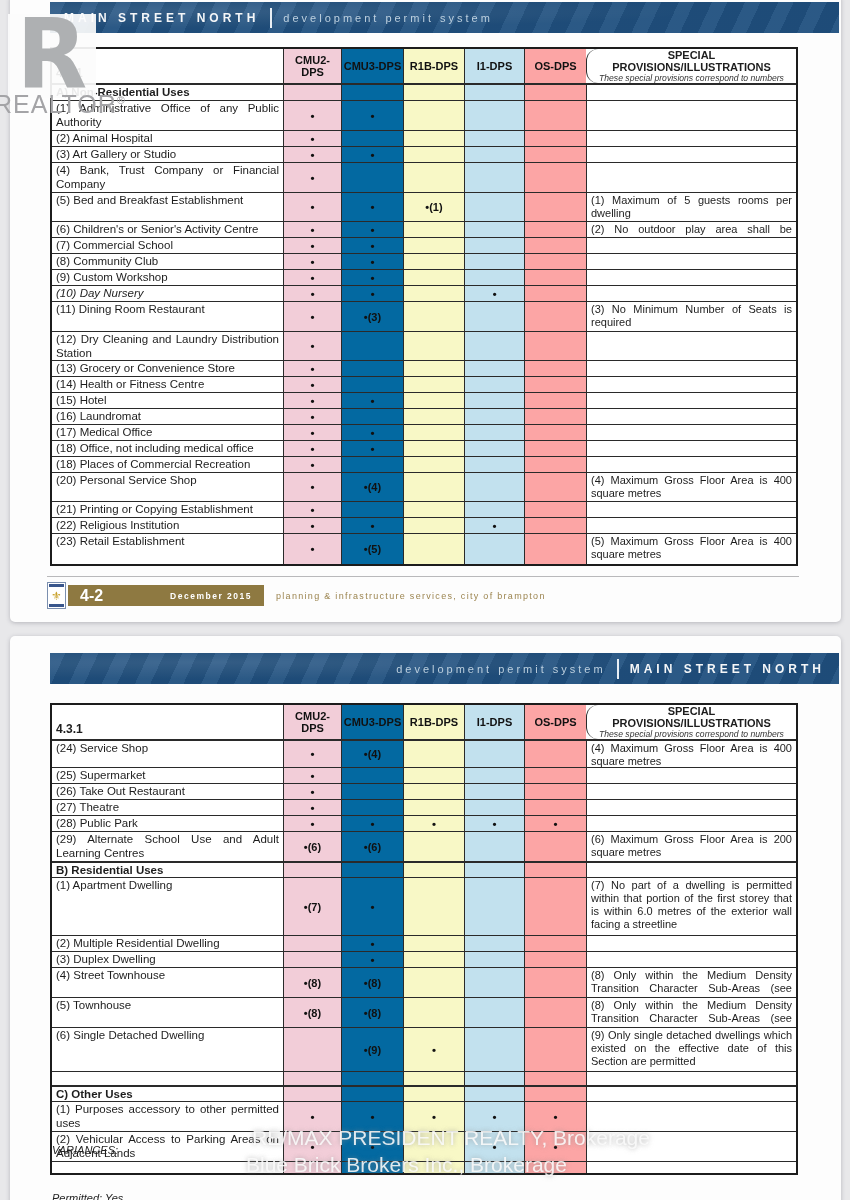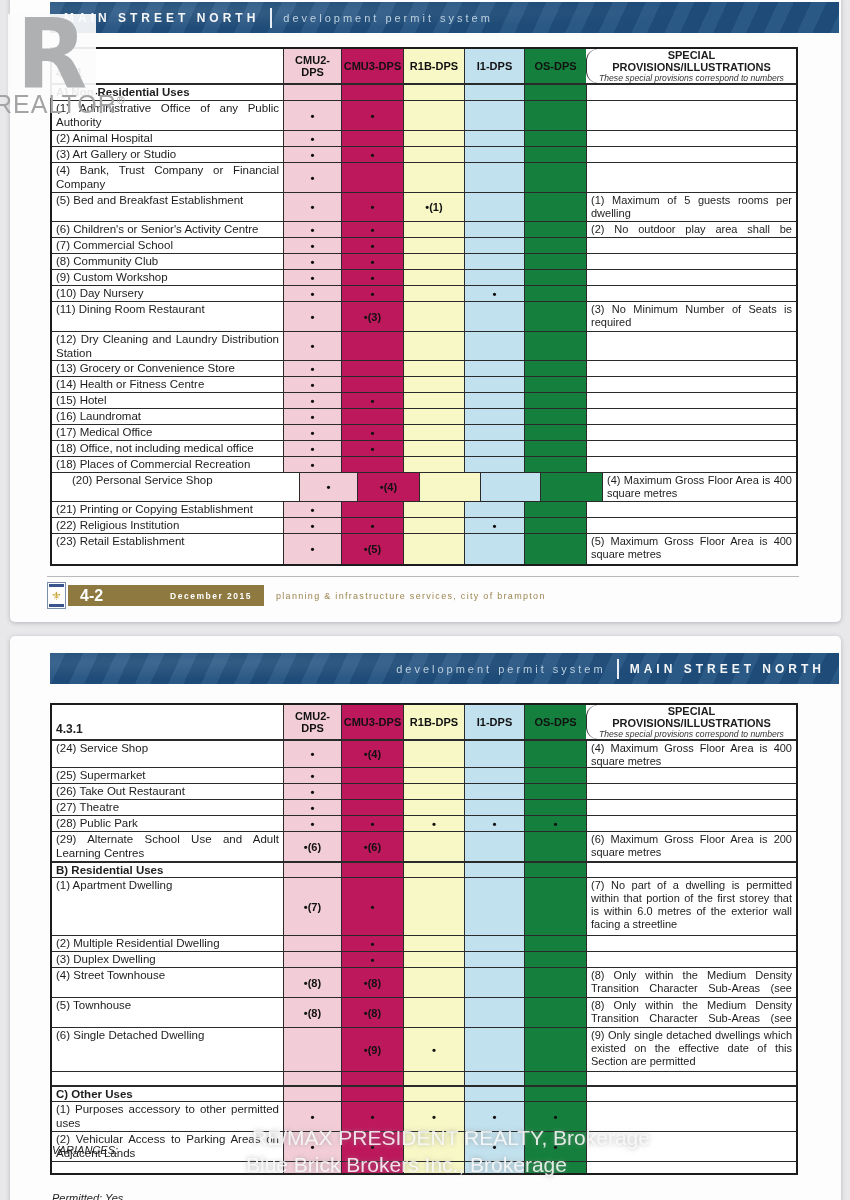--- a/index.html
+++ b/index.html
@@ -37,22 +37,22 @@
   }
   .t-row{display:flex;box-sizing:border-box;border-top:1px solid #2a2a2a;}
   .t-row:first-child{border-top:none;}
   .t-row.thick{border-top-width:2px;}
   .cell{box-sizing:border-box;border-left:1px solid #2a2a2a;overflow:hidden;}
   .cell:first-child{border-left:none;}
   .c-use{width:231px;padding:1px 4px 1px 4px;font-size:11.5px;line-height:13.5px;text-align:justify;}
   .c-d{display:flex;align-items:center;justify-content:center;font-size:11.5px;font-weight:bold;color:#111;}
   .c-d0{width:58px;}.c-d1{width:62px;}.c-d2{width:61px;}.c-d3{width:60px;}.c-d4{width:62px;}
   .c-sp{flex:1;padding:1px 4px;font-size:11px;line-height:13px;text-align:justify;background:#fff;}
-  .bg-d0{background:#f2cdd8;}.bg-d1{background:#be185d;}.bg-d2{background:#f8f8c6;}
-  .bg-d3{background:#c2e1ee;}.bg-d4{background:#15803d;}
+  .bg-d0{background:#f2cdd8;}.bg-d1{background:#0369a1;}.bg-d2{background:#f8f8c6;}
+  .bg-d3{background:#c2e1ee;}.bg-d4{background:#fca5a5;}
   .section-label{font-weight:bold;font-size:11.5px;}
   .hdr .c-use{display:flex;align-items:flex-end;font-size:12px;font-weight:bold;padding-bottom:3px;}
   .hdr .c-d{font-size:11px;font-weight:bold;text-align:center;}
   .hdr .c-sp{padding-top:0;border-radius:12px;}
   .sp-title{font-weight:bold;font-size:11px;text-align:center;line-height:12px;}
   .sp-sub{font-style:italic;font-size:8.6px;line-height:10px;text-align:center;color:#333;}
 
   
   .foot-rule{position:absolute;left:37px;width:752px;height:1px;background:#b9b9bb;}
   .footer{position:absolute;left:37px;display:flex;align-items:center;}
@@ -189,21 +189,21 @@
       </div>
       <div class="t-row" style="height: 16px;">
         <div class="cell c-use">(9) Custom Workshop</div>
         <div class="cell c-d c-d0 bg-d0">•</div>
         <div class="cell c-d c-d1 bg-d1">•</div>
         <div class="cell c-d c-d2 bg-d2"></div>
         <div class="cell c-d c-d3 bg-d3"></div>
         <div class="cell c-d c-d4 bg-d4"></div>
         <div class="cell c-sp"></div>
       </div>
-      <div class="t-row" style="height: 16px;">
+      <div class="t-row" style="height: 16px; font-style: italic;">
         <div class="cell c-use">(10) Day Nursery</div>
         <div class="cell c-d c-d0 bg-d0">•</div>
         <div class="cell c-d c-d1 bg-d1">•</div>
         <div class="cell c-d c-d2 bg-d2"></div>
         <div class="cell c-d c-d3 bg-d3">•</div>
         <div class="cell c-d c-d4 bg-d4"></div>
         <div class="cell c-sp"></div>
       </div>
       <div class="t-row" style="height: 30px;">
         <div class="cell c-use">(11) Dining Room Restaurant</div>
@@ -279,21 +279,21 @@
       </div>
       <div class="t-row" style="height: 16px;">
         <div class="cell c-use">(18) Places of Commercial Recreation</div>
         <div class="cell c-d c-d0 bg-d0">•</div>
         <div class="cell c-d c-d1 bg-d1"></div>
         <div class="cell c-d c-d2 bg-d2"></div>
         <div class="cell c-d c-d3 bg-d3"></div>
         <div class="cell c-d c-d4 bg-d4"></div>
         <div class="cell c-sp"></div>
       </div>
-      <div class="t-row" style="height: 29px; padding-left: 16px;">
+      <div class="t-row" style="height: 29px;">
         <div class="cell c-use">(20) Personal Service Shop</div>
         <div class="cell c-d c-d0 bg-d0">•</div>
         <div class="cell c-d c-d1 bg-d1" style="font-size: 11px;">•(4)</div>
         <div class="cell c-d c-d2 bg-d2"></div>
         <div class="cell c-d c-d3 bg-d3"></div>
         <div class="cell c-d c-d4 bg-d4"></div>
         <div class="cell c-sp">(4) Maximum Gross Floor Area is 400 square metres</div>
       </div>
       <div class="t-row" style="height: 16px;">
         <div class="cell c-use">(21) Printing or Copying Establishment</div>

